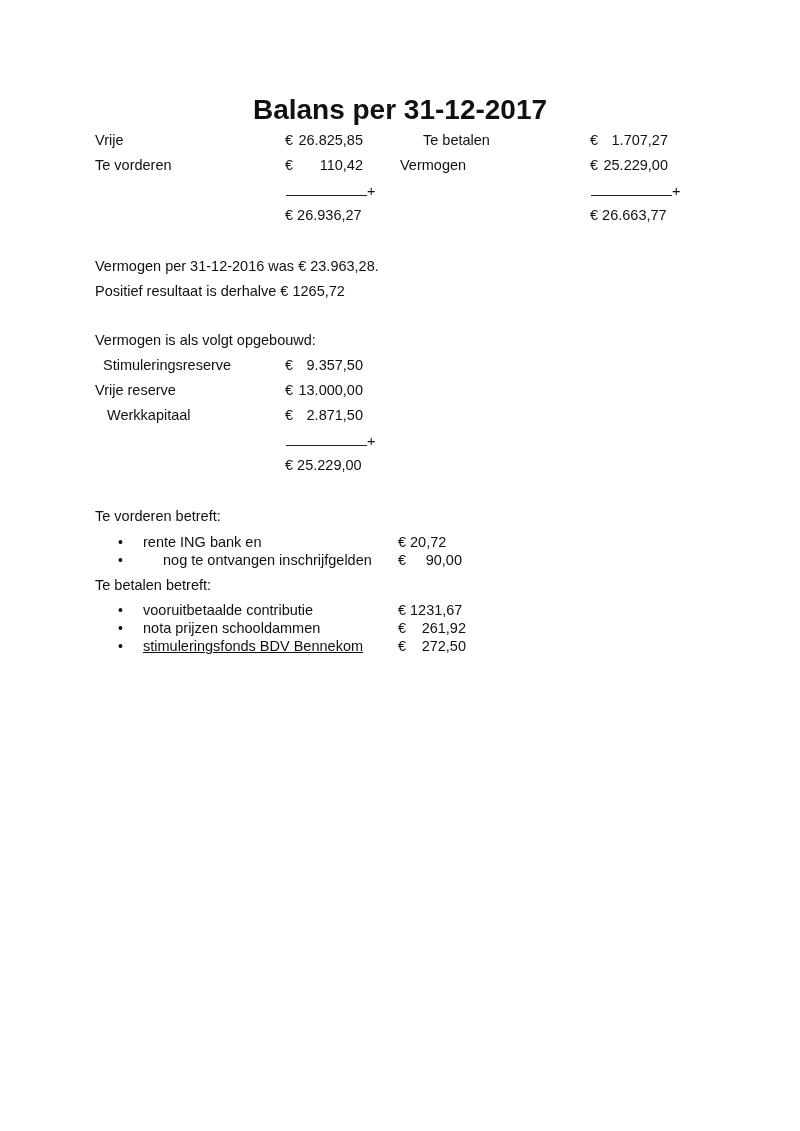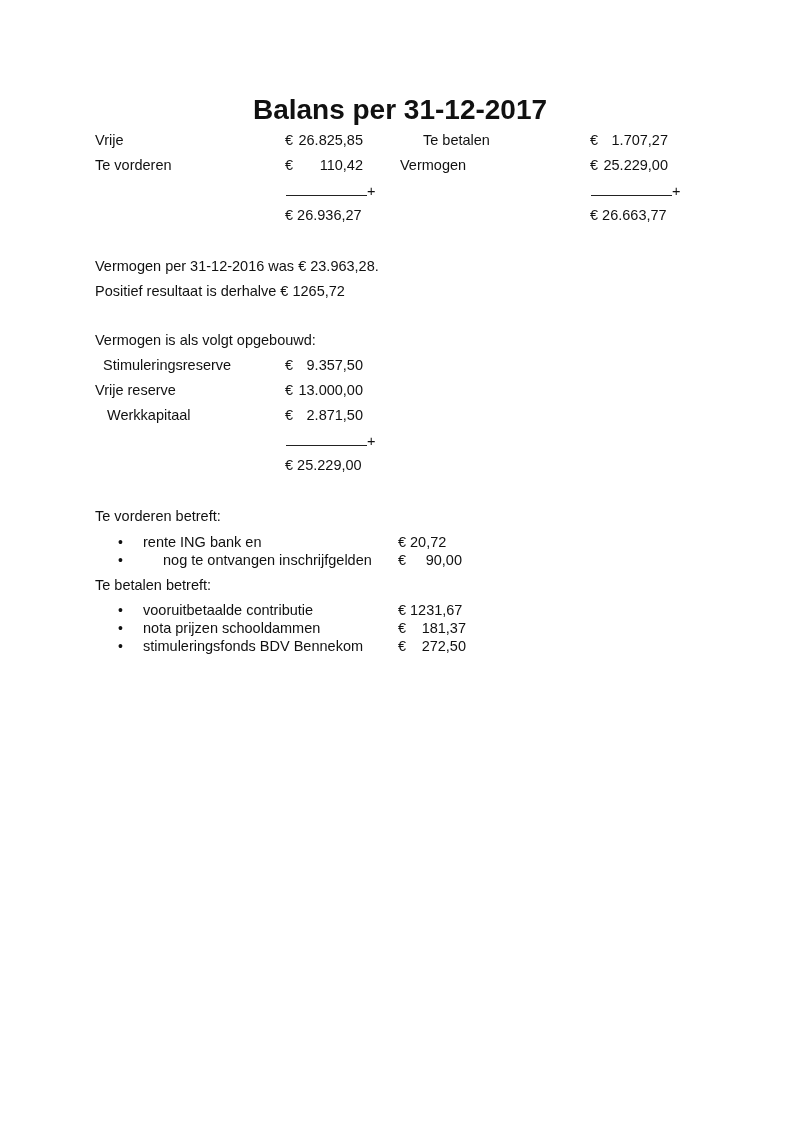--- a/index.html
+++ b/index.html
@@ -86,21 +86,21 @@
     <div class="abs" style="left:95px;top:578px;">Te betalen betreft:</div>
 
     <div class="bullet" style="left:118px;top:603px;">•</div>
     <div class="abs" style="left:143px;top:603px;">vooruitbetaalde contributie</div>
     <div class="abs" style="left:398px;top:603px;">€</div>
     <div class="abs" style="left:410px;top:603px;width:56px;text-align:left;">1231,67</div>
 
     <div class="bullet" style="left:118px;top:621px;">•</div>
     <div class="abs" style="left:143px;top:621px;">nota prijzen schooldammen</div>
     <div class="abs" style="left:398px;top:621px;">€</div>
-    <div class="abs" style="left:410px;top:621px;width:56px;text-align:right;">181,37</div>
+    <div class="abs" style="left:410px;top:621px;width:56px;text-align:right;">261,92</div>
 
     <div class="bullet" style="left:118px;top:639px;">•</div>
-    <div class="abs" style="left:143px;top:639px;">stimuleringsfonds BDV Bennekom</div>
+    <div class="abs" style="left:143px;top:639px;text-decoration:underline;">stimuleringsfonds BDV Bennekom</div>
     <div class="abs" style="left:398px;top:639px;">€</div>
     <div class="abs" style="left:410px;top:639px;width:56px;text-align:right;">272,50</div>
   </div>
 
 </div>
 
 </body></html>

